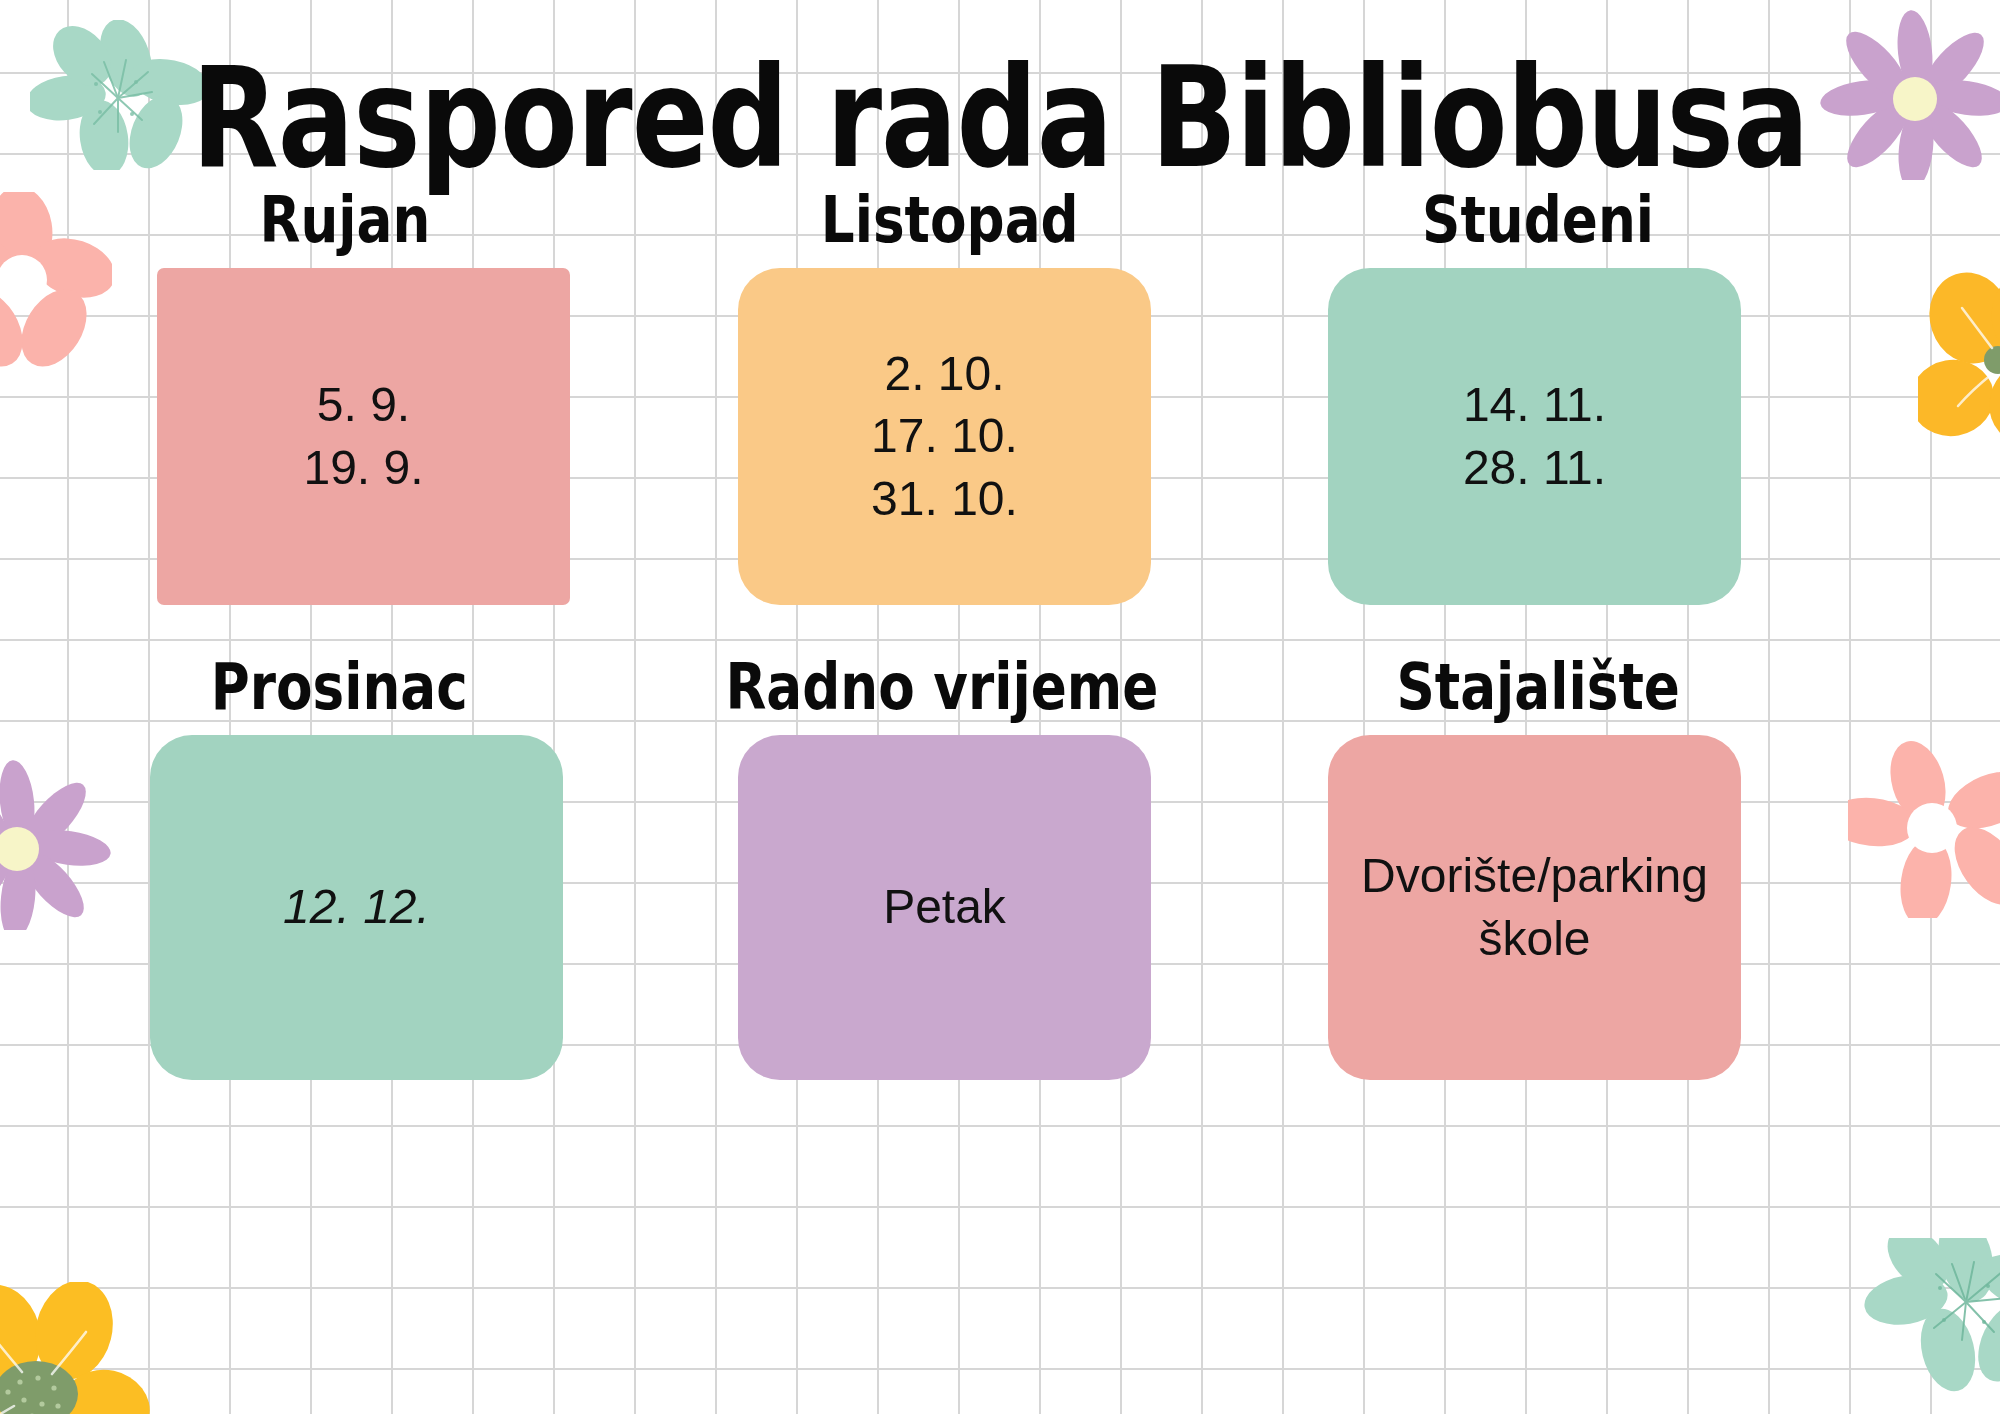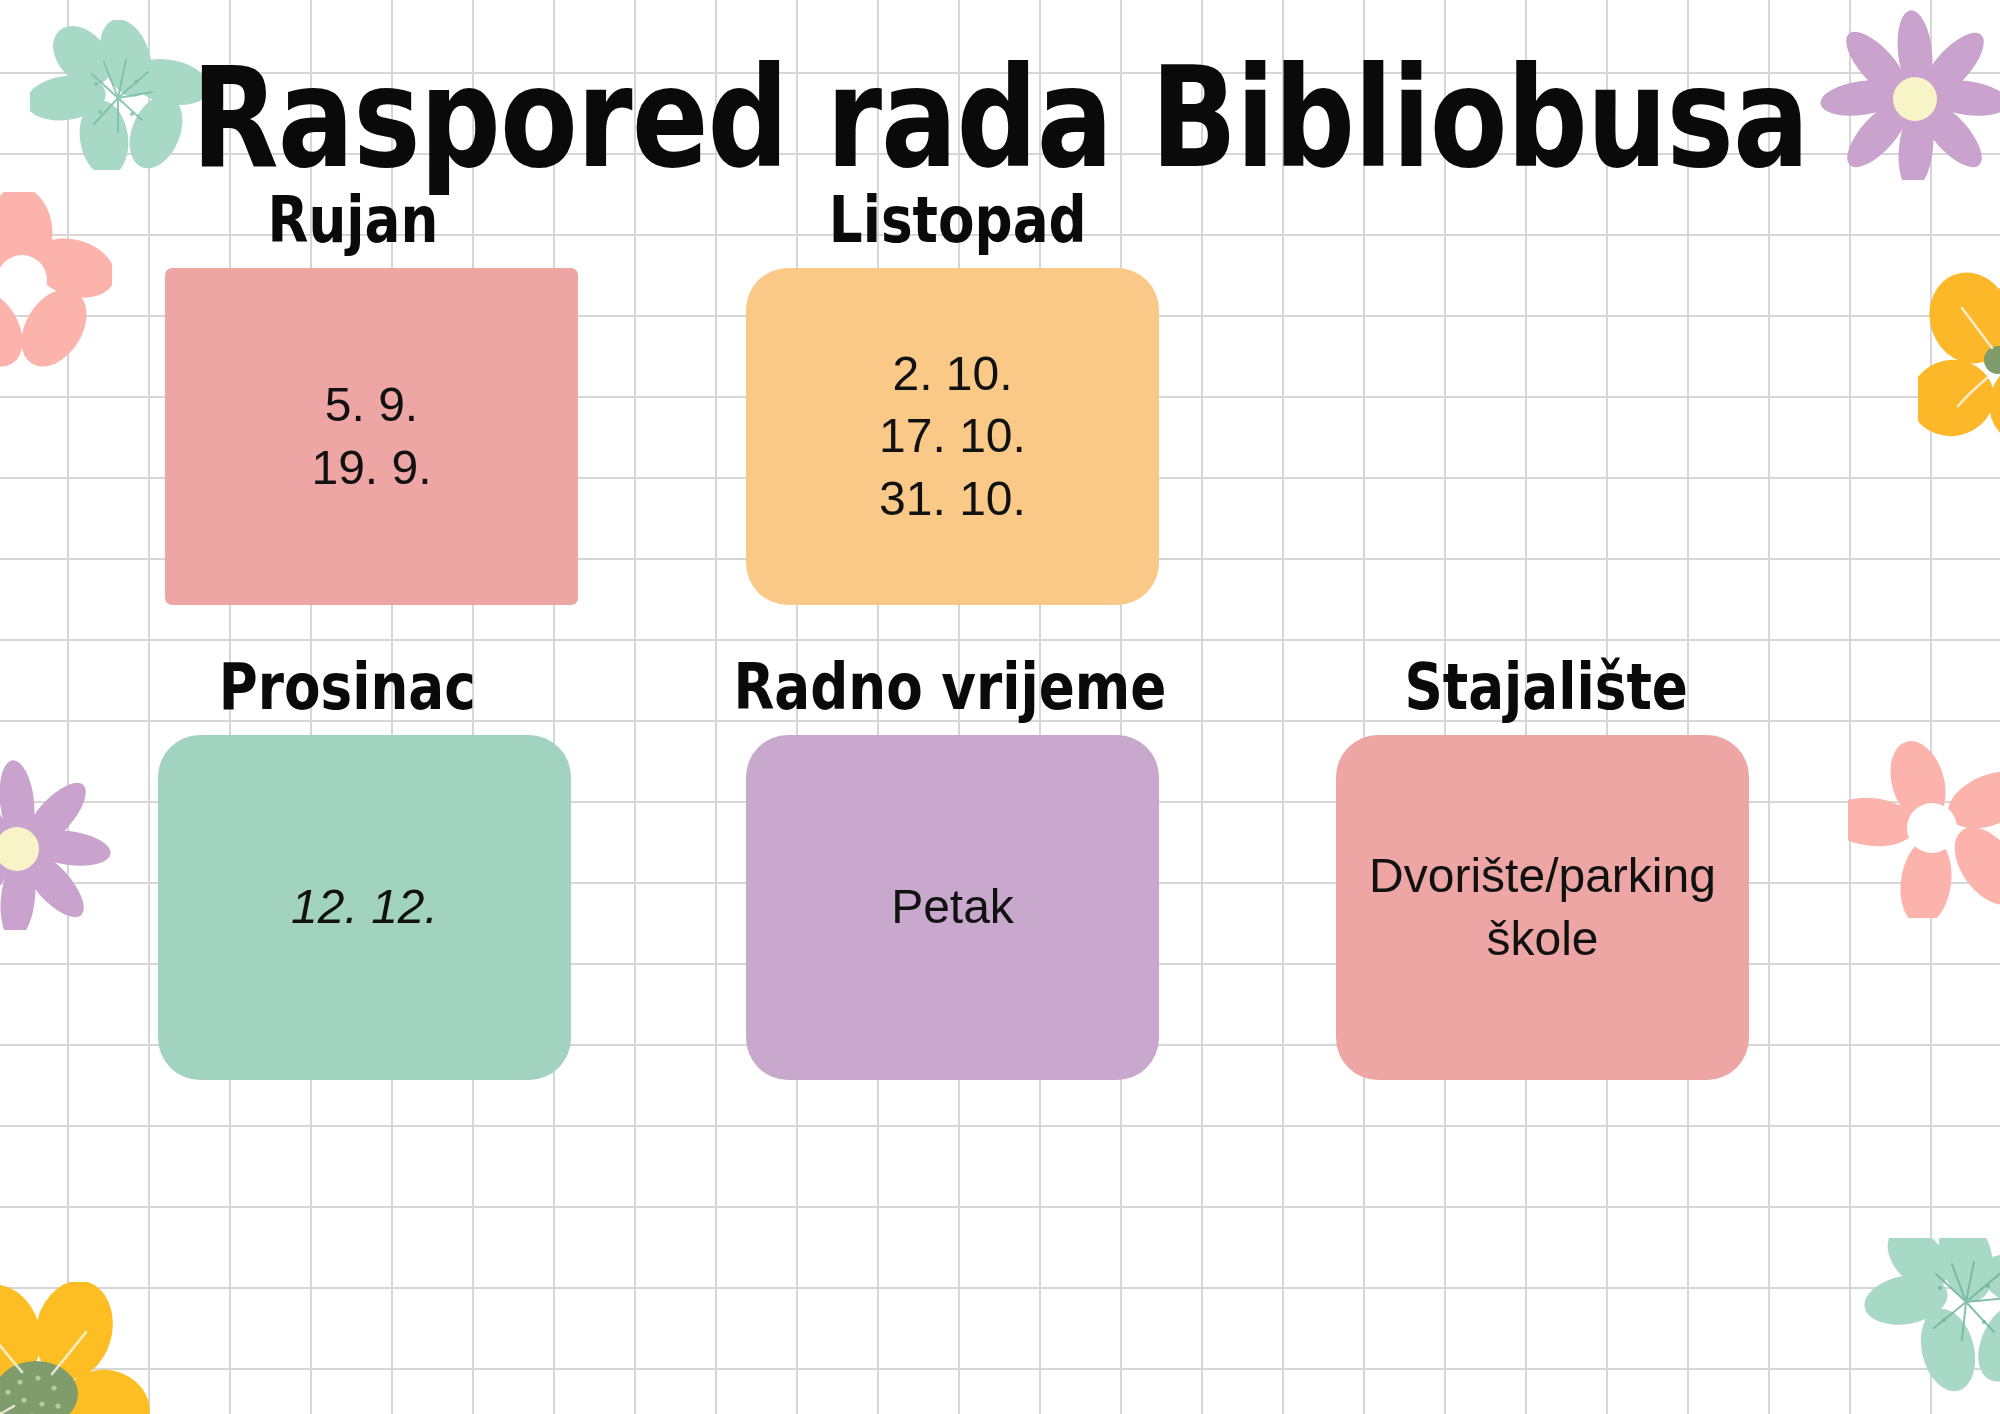--- a/index.html
+++ b/index.html
@@ -40,21 +40,21 @@
     color:#0a0a0a;
     transform:scaleX(0.96) scaleY(1.18);
     transform-origin:center top;
     white-space:nowrap;
     z-index:5;
   }
 
   
   #cards {
     position:absolute;
-    left:12px; top:196px;
+    left:4px; top:196px;
     width:1846px;
     z-index:4;
   }
   .row {
     display:flex;
     justify-content:flex-start;
     align-items:flex-start;
   }
   .row.row2 { margin-top:58px; }
 
@@ -285,20 +285,27 @@
 
       <div class="cell col2">
         <div class="cap cap-listopad">Listopad</div>
         <div class="card card-listopad" style="background:#fac987;">
           <div class="line">2. 10.</div>
           <div class="line">17. 10.</div>
           <div class="line">31. 10.</div>
         </div>
       </div>
 
+      <div class="cell col3">
+        <div class="cap cap-studeni">Studeni</div>
+        <div class="card card-studeni" style="background:#a2d3c0;">
+          <div class="line">14. 11.</div>
+          <div class="line">28. 11.</div>
+        </div>
+      </div>
 
     </div>
 
     <div class="row row2">
 
       <div class="cell col1">
         <div class="cap cap-prosinac">Prosinac</div>
         <div class="card card-prosinac" style="background:#a2d3c0;">
           <div class="line">12. 12.</div>
         </div>

